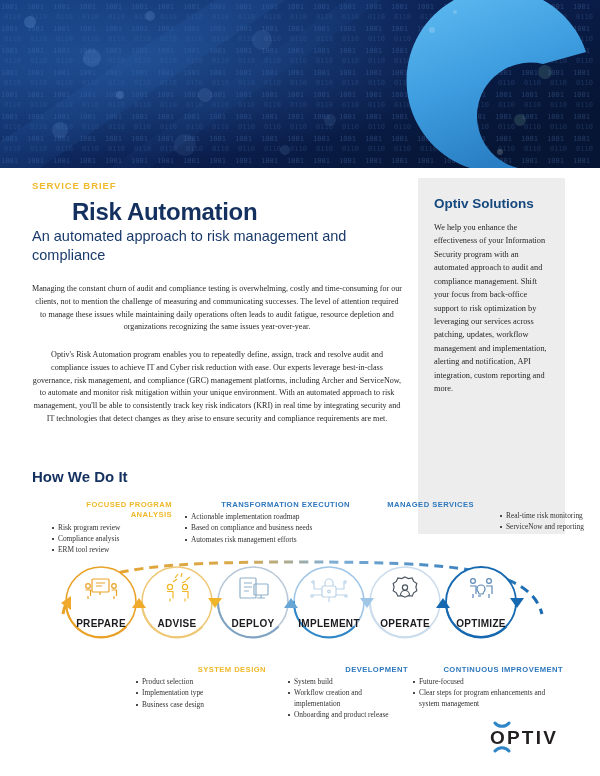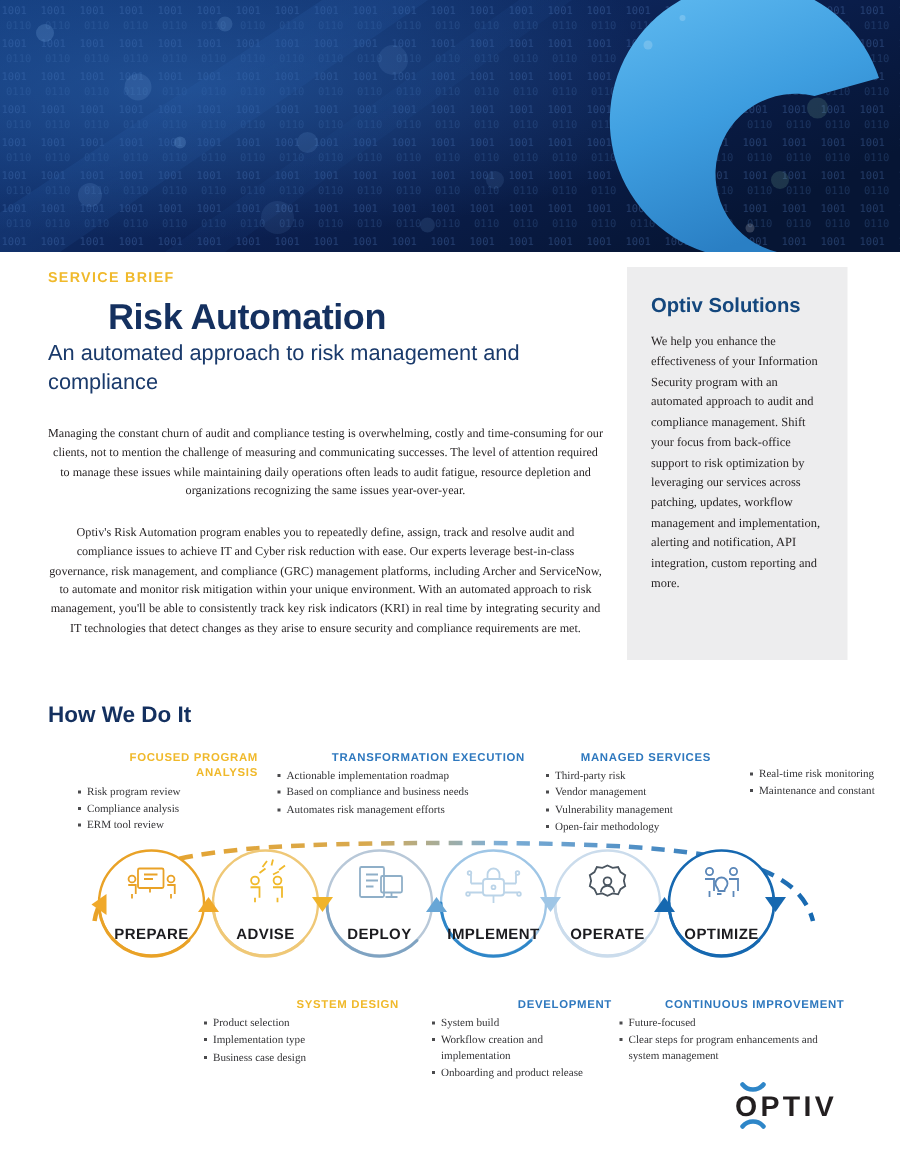--- a/index.html
+++ b/index.html
@@ -63,21 +63,21 @@
     color: #231f20;
     text-align: center;
   }
   #para1 { top: 283px; }
   #para2 { top: 349px; }
 
   
   .sidebar {
     position: absolute;
     left: 418px; top: 178px;
-    width: 147px; height: 262px;
+    width: 147px; height: 356px;
     background: #EDEDEE;
     padding: 18px 16px 14px 16px;
   }
   .sidebar-title {
     font-family: "Liberation Sans", sans-serif;
     font-size: 13.5px;
     font-weight: bold;
     color: #14477D;
     line-height: 1.18;
     margin-bottom: 9px;
@@ -267,32 +267,26 @@
   <h4>TRANSFORMATION EXECUTION</h4>
   <ul>
       <li>Actionable implementation roadmap</li>
       <li>Based on compliance and business needs</li>
       <li>Automates risk management efforts</li>
     </ul>
 </div>
 
 <div class="col blue" id="col-managed">
   <h4>MANAGED SERVICES</h4>
-  <ul>
-      <li>Third-party risk</li>
-      <li>Vendor management</li>
-      <li>Vulnerability management</li>
-      <li>Open-fair methodology</li>
-    </ul>
 </div>
 
 <div class="col blue" id="col-managed-2">
   <ul>
       <li>Real-time risk monitoring</li>
-      <li>Maintenance and constant</li>
+      <li>ServiceNow and reporting</li>
     </ul>
 </div>
 
 <div class="flow">
   <svg width="545" height="100" viewBox="0 0 545 100" aria-hidden="true">
     <defs>
       <linearGradient id="dashGrad" x1="0" y1="0" x2="1" y2="0">
         <stop offset="0%" stop-color="#E9A227"></stop>
         <stop offset="38%" stop-color="#D8A94E"></stop>
         <stop offset="56%" stop-color="#7FAFD6"></stop>

